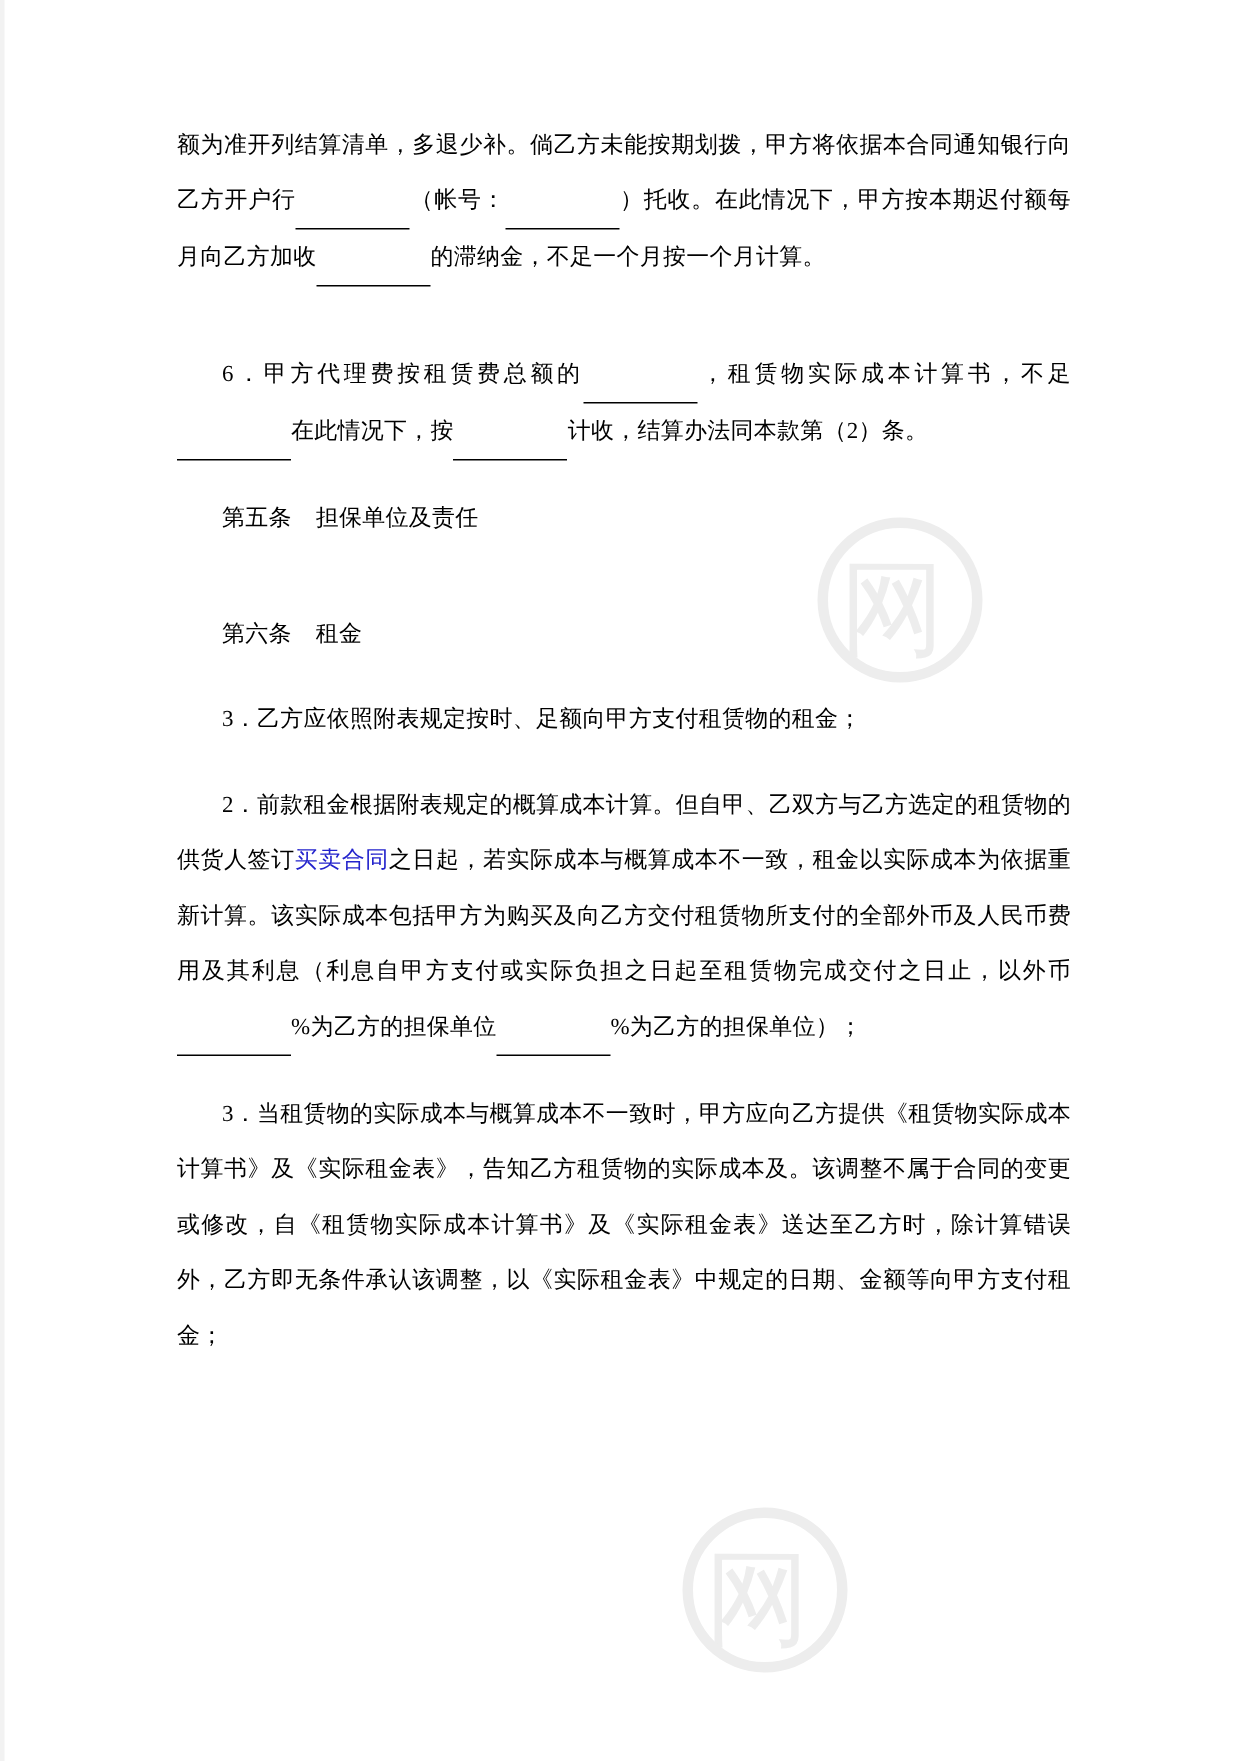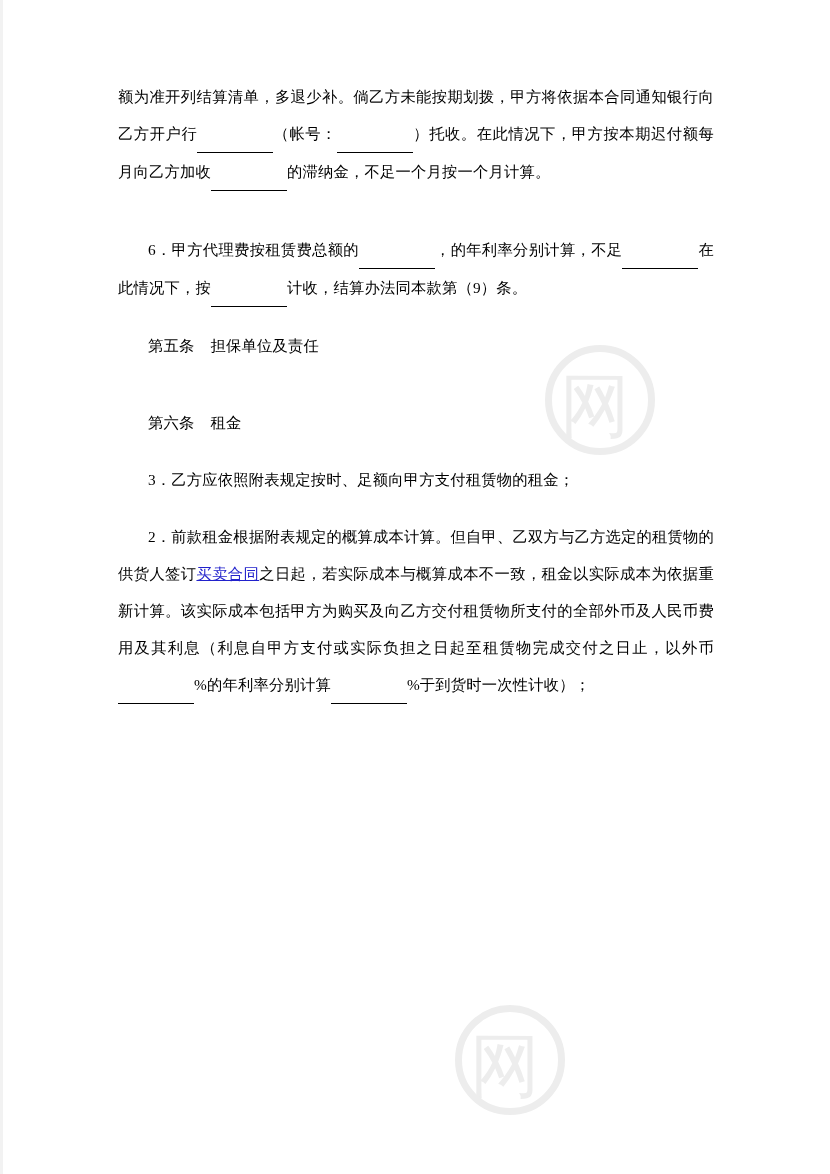--- a/index.html
+++ b/index.html
@@ -46,21 +46,20 @@
     height: 20px;
   }
   .fill {
     display: inline-block;
     border-bottom: 1px solid #000;
     min-width: 76px;
     vertical-align: baseline;
   }
   .link {
     color: #2222cc;
-    text-decoration: underline;
   }
   .heading-space {
     display: inline-block;
     width: 16px;
   }
 
   
   .wm {
     position: absolute;
     color: #ededed;
@@ -90,27 +89,28 @@
   <div class="wm" style="left:560px; top:360px;">网</div>
   <div class="wm-ring" style="left:545px; top:345px; width:96px; height:96px;"></div>
   <div class="wm" style="left:470px; top:1020px;">网</div>
   <div class="wm-ring" style="left:455px; top:1005px; width:96px; height:96px;"></div>
 
   <div class="content">
     <div id="paragraphs">
         <div class="para"><span>额为准开列结算清单，多退少补。倘乙方未能按期划拨，甲方将依据本合同通知银行向乙方开户行</span><span class="fill">&nbsp;</span><span>（帐号：</span><span class="fill">&nbsp;</span><span>）托收。在此情况下，甲方按本期迟付额每月向乙方加收</span><span class="fill">&nbsp;</span><span>的滞纳金，不足一个月按一个月计算。</span></div>
         <div class="gap"></div>
         <div class="gap"></div>
-        <div class="para indent"><span>6．甲方代理费按租赁费总额的</span><span class="fill">&nbsp;</span><span>，的年利率分别计算，不足</span><span class="fill">&nbsp;</span><span>在此情况下，按</span><span class="fill">&nbsp;</span><span>计收，结算办法同本款第（9）条。</span></div>
+        <div class="para indent"><span>6．甲方代理费按租赁费总额的</span><span class="fill">&nbsp;</span><span>，租赁物实际成本计算书，不足</span><span class="fill">&nbsp;</span><span>在此情况下，按</span><span class="fill">&nbsp;</span><span>计收，结算办法同本款第（2）条。</span></div>
         <div class="gap"></div>
         <div class="para indent"><span>第五条</span><span class="heading-space"></span><span>担保单位及责任</span></div>
         <div class="gap"></div>
         <div class="gap"></div>
         <div class="para indent"><span>第六条</span><span class="heading-space"></span><span>租金</span></div>
         <div class="gap"></div>
         <div class="para indent"><span>3．乙方应依照附表规定按时、足额向甲方支付租赁物的租金；</span></div>
         <div class="gap"></div>
-        <div class="para indent"><span>2．前款租金根据附表规定的概算成本计算。但自甲、乙双方与乙方选定的租赁物的供货人签订</span><span class="link">买卖合同</span><span>之日起，若实际成本与概算成本不一致，租金以实际成本为依据重新计算。该实际成本包括甲方为购买及向乙方交付租赁物所支付的全部外币及人民币费用及其利息（利息自甲方支付或实际负担之日起至租赁物完成交付之日止，以外币</span><span class="fill">&nbsp;</span><span>%的年利率分别计算</span><span class="fill">&nbsp;</span><span>%于到货时一次性计收）；</span></div>
+        <div class="para indent"><span>2．前款租金根据附表规定的概算成本计算。但自甲、乙双方与乙方选定的租赁物的供货人签订</span><span class="link">买卖合同</span><span>之日起，若实际成本与概算成本不一致，租金以实际成本为依据重新计算。该实际成本包括甲方为购买及向乙方交付租赁物所支付的全部外币及人民币费用及其利息（利息自甲方支付或实际负担之日起至租赁物完成交付之日止，以外币</span><span class="fill">&nbsp;</span><span>%为乙方的担保单位</span><span class="fill">&nbsp;</span><span>%为乙方的担保单位）；</span></div>
         <div class="gap"></div>
+        <div class="para indent"><span>3．当租赁物的实际成本与概算成本不一致时，甲方应向乙方提供《租赁物实际成本计算书》及《实际租金表》，告知乙方租赁物的实际成本及。该调整不属于合同的变更或修改，自《租赁物实际成本计算书》及《实际租金表》送达至乙方时，除计算错误外，乙方即无条件承认该调整，以《实际租金表》中规定的日期、金额等向甲方支付租金；</span></div>
         <div class="gap"></div>
       </div>
   </div>
 </div>
 
 </body></html>

